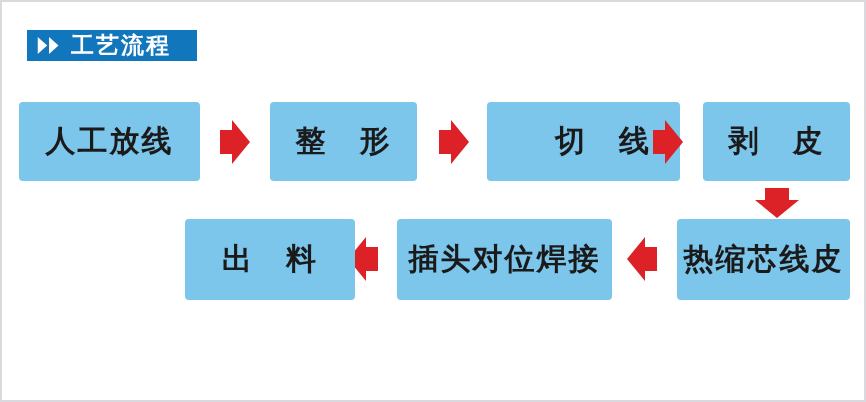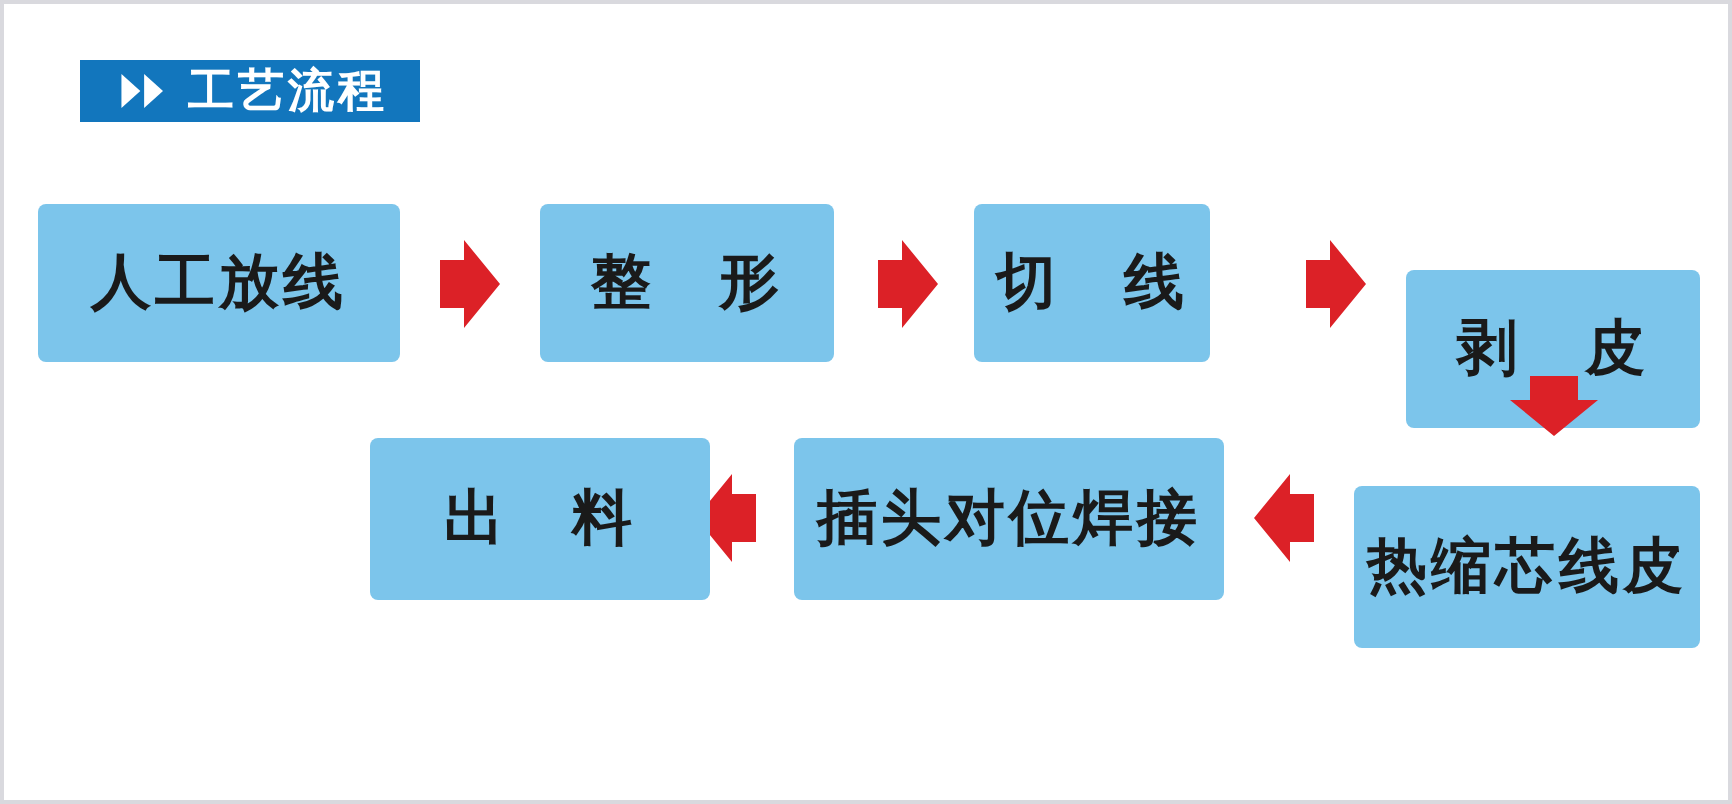--- a/index.html
+++ b/index.html
@@ -20,23 +20,22 @@
     font-family:"Liberation Sans","DejaVu Sans",sans-serif;
     overflow:hidden;
   }
   .title-bar{
     position:absolute;
     left:25px;top:28px;
     width:170px;height:31px;
     background:var(--header-bg);
     color:var(--header-fg);
     display:flex;align-items:center;
-    padding-left:20px;
+    padding-left:10px;
     box-sizing:border-box;
-    margin-left:13px;
   }
   .title-bar .chev{
     width:26px;height:17px;
     display:block;
     flex:0 0 auto;
     margin-right:8px;
   }
   .title-text{
     font-size:23px;
     font-weight:bold;
@@ -52,23 +51,23 @@
     color:var(--label-color);
     font-size:30px;
     font-weight:bold;
     letter-spacing:2px;
     white-space:pre;
     text-align:center;
     font-family:Liberation Mono, monospace;
   }
   .box1{left:17px; top:100px; width:181px; height:79px;}
   .box2{left:268px;top:100px; width:147px; height:79px;justify-content:center;}
-  .box3{left:485px;top:100px; width:118px; height:79px;}
-  .box4{left:701px;top:100px; width:147px; height:79px;margin-top:33px;}
-  .box5{left:675px;top:217px; width:173px; height:81px;margin-top:24px;}
+  .box3{left:485px;top:100px; width:154px; height:79px;padding-left:39px;}
+  .box4{left:701px;top:100px; width:147px; height:79px;}
+  .box5{left:675px;top:217px; width:173px; height:81px;}
   .box6{left:395px;top:217px; width:215px; height:81px;}
   .box7{left:183px;top:217px; width:170px; height:81px;}
   .arrow{
     position:absolute;
     color:var(--arrow-color);
     display:block;
   }
   .ar1{left:218px;top:115px;width:30px;height:50px;}
   .ar2{left:437px;top:115px;width:30px;height:50px;}
   .ar3{left:651px;top:115px;width:30px;height:50px;}

